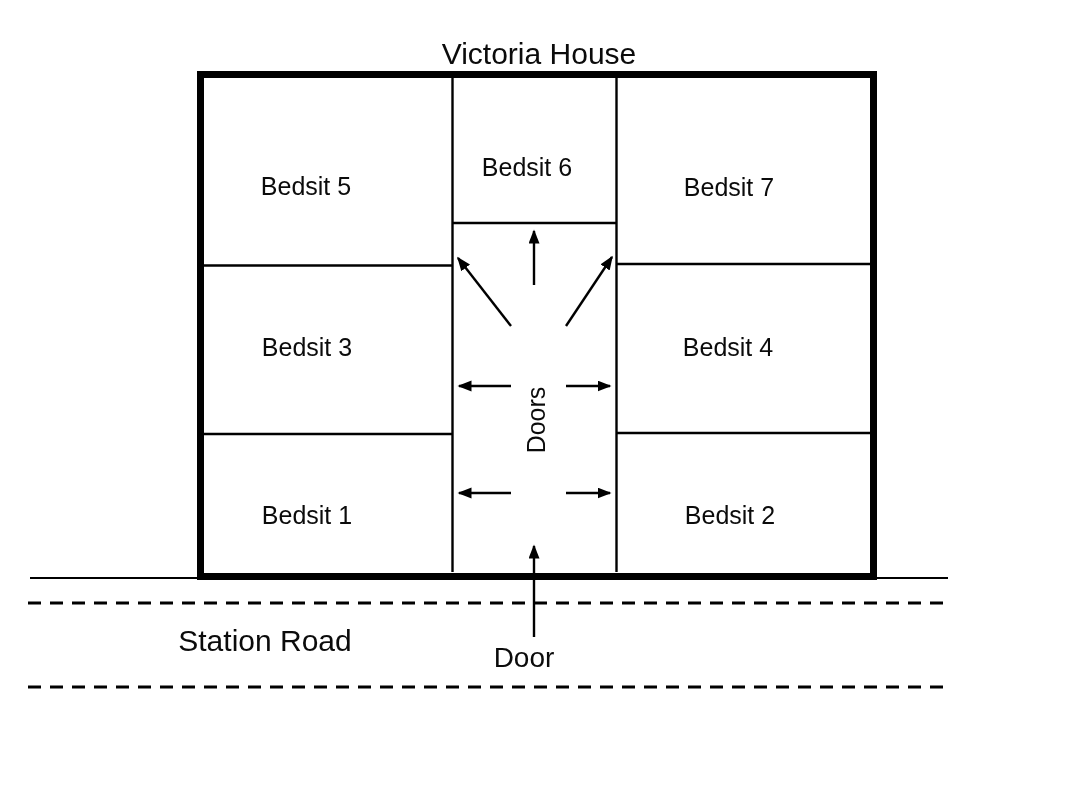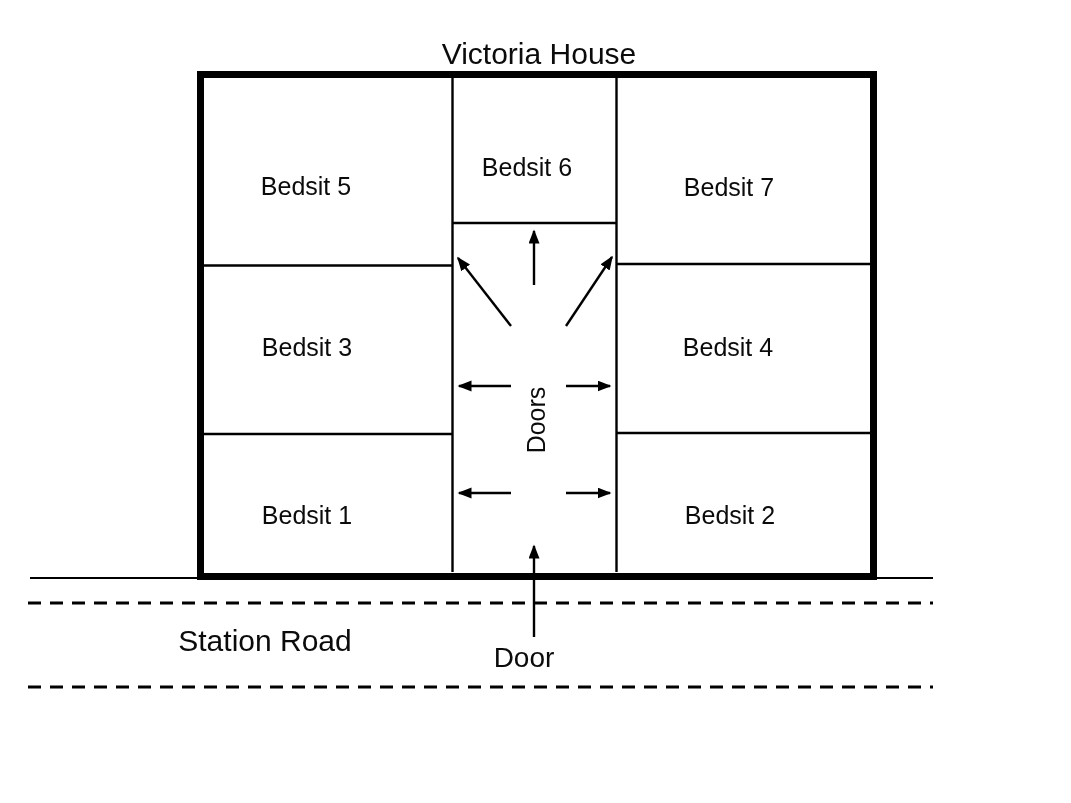--- a/index.html
+++ b/index.html
@@ -7,20 +7,21 @@
     padding: 0;
     background: #ffffff;
   }
   .canvas {
     position: relative;
     width: 933px;
     height: 803px;
     background: #ffffff;
     font-family: "Liberation Sans", sans-serif;
     overflow: hidden;
+    padding-left: 15px;
   }
   svg.plan {
     position: absolute;
     left: 0;
     top: 0;
     width: 1071px;
     height: 803px;
     display: block;
   }
   .wall-outer {

